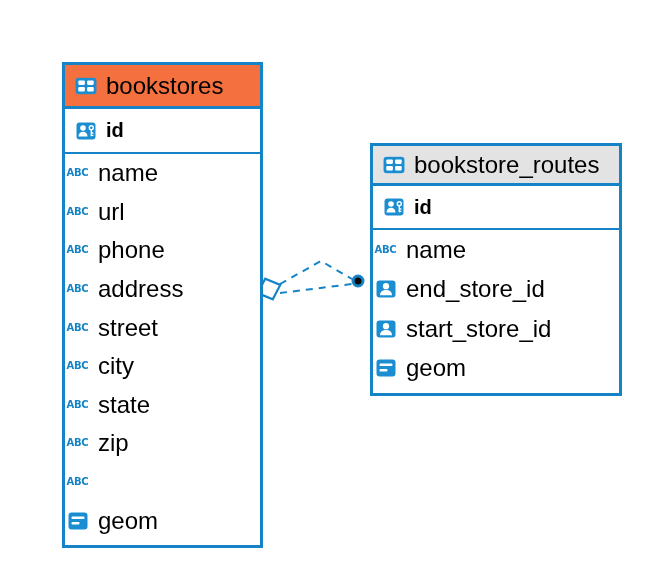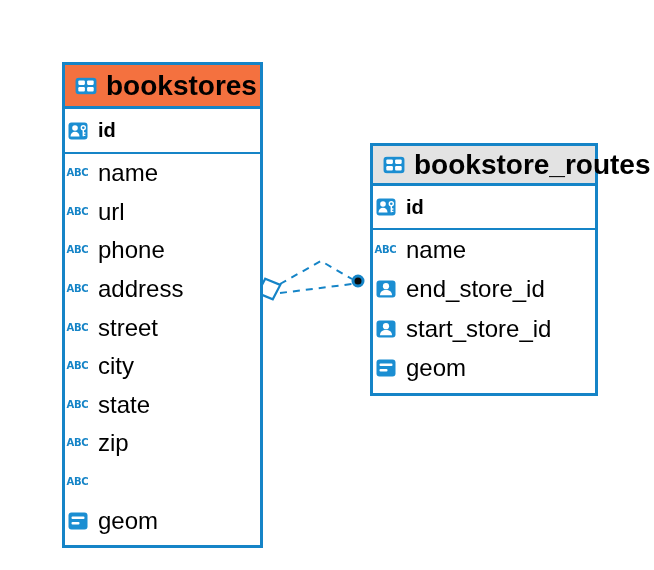--- a/index.html
+++ b/index.html
@@ -23,35 +23,35 @@
   .dot{ fill:#0a0a0a; stroke:var(--blue); stroke-width:3; }
 
   .table{
     position:absolute;
     border:3px solid var(--blue);
     background:#fff;
     display:flex;
     flex-direction:column;
   }
   #table-bookstores{ left:62px; top:62px; width:201px; height:486px; }
-  #table-routes{ left:370px; top:143px; width:228px; height:253px;text-align:right; }
+  #table-routes{ left:370px; top:143px; width:252px; height:253px;text-align:right; }
 
   .t-header{
     display:flex; align-items:center; gap:8px;
     padding:0 8px;
     border-bottom:3px solid var(--blue);
     flex:none;
   }
   #table-bookstores .t-header{ height:44px; background:var(--orange); }
   #table-routes .t-header{ height:40px; background:var(--gray); }
-  .t-title{ font-size:28px; font-weight:700; white-space:nowrap; }
+  .t-title{ font-size:24px; font-weight:400; white-space:nowrap; }
 
   .pk-row{
     display:flex; align-items:center; gap:8px;
-    padding:0 0;
+    padding:0 8px;
     border-bottom:2px solid var(--blue);
     flex:none;
   }
   #table-bookstores .pk-row{ height:45px; }
   #table-routes .pk-row{ height:44px; }
   .pk-label{ font-size:20px; font-weight:700; }
 
   .rows{ display:flex; flex-direction:column; flex:1; }
   .row{ display:flex; align-items:center; gap:8px; padding:0 0; flex:none; }
   #table-bookstores .row{ height:38.6px; }

